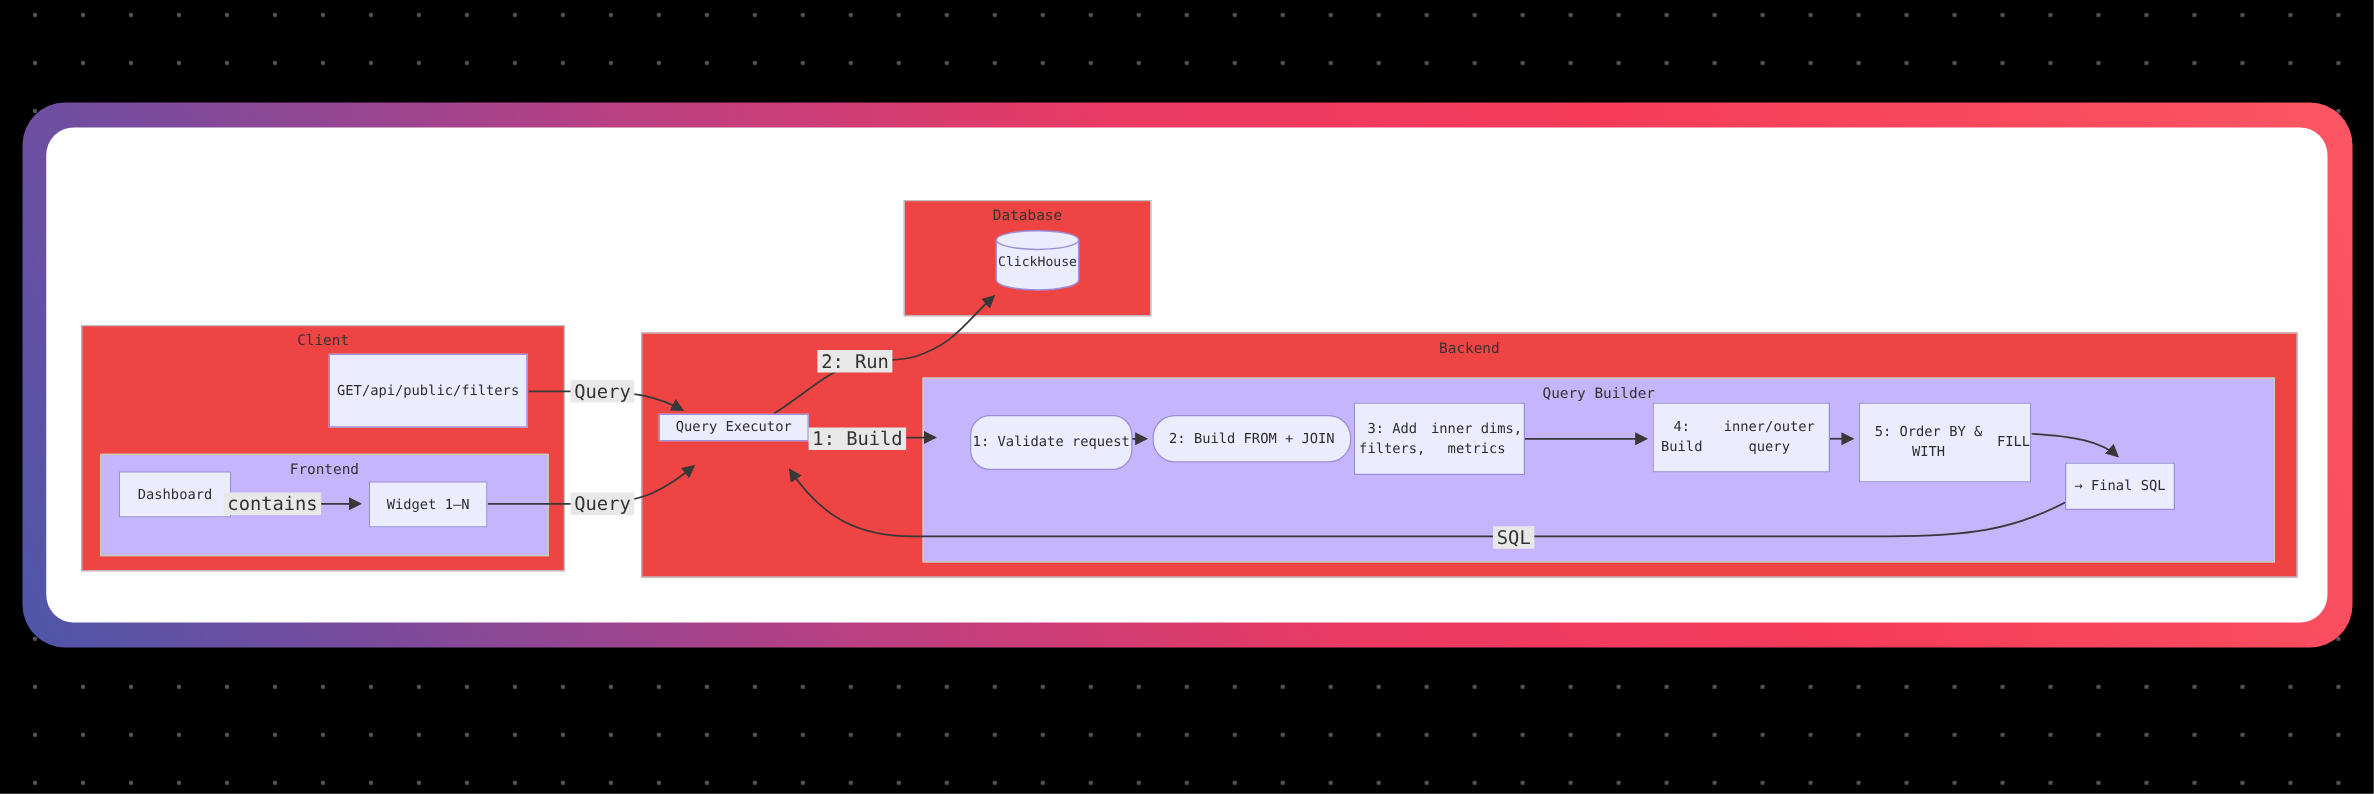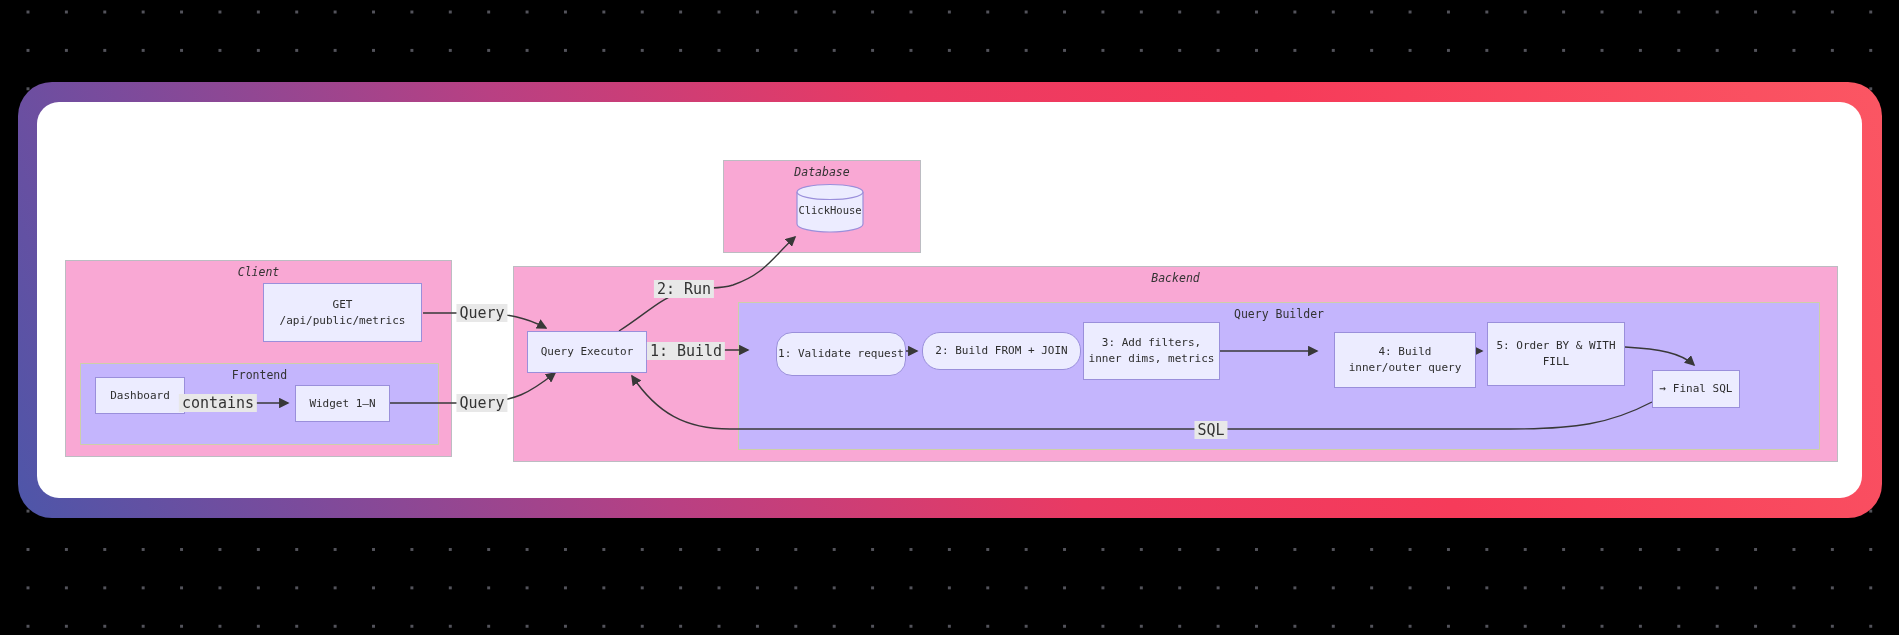--- a/index.html
+++ b/index.html
@@ -15,29 +15,29 @@
   .card-gradient{
     position:absolute;left:18px;top:82px;width:1864px;height:436px;
     border-radius:34px;
     background:linear-gradient(66deg,#4d56a9 0%,#7b4b9c 14%,#b84083 32%,#ea3a63 52%,#f63b5a 70%,#fb5663 100%);
   }
   .card-white{
     position:absolute;left:19px;top:20px;right:20px;bottom:20px;
     background:#ffffff;border-radius:22px;
   }
   .cluster{position:absolute;border:1px solid #bcbcc2;z-index:1;}
-  .cluster.gray{background:#f9a8d4;border-color:#bcbcc2;font-style:italic;}
+  .cluster.gray{background:#ef4444;border-color:#bcbcc2;}
   .cluster.yellow{background:#c4b5fd;border-color:#cecfa8;}
   .cluster-title{
     position:absolute;top:4px;left:0;right:0;text-align:center;
     font-size:11.5px;color:#333;z-index:2;
   }
   .node{
     position:absolute;background:#ECECFF;border:1px solid #9a8fdb;
-    display:flex;flex-direction:column;align-items:center;justify-content:center;
+    display:flex;flex-direction:row;align-items:center;justify-content:center;
     font-size:11px;line-height:16px;color:#2e2e2e;text-align:center;
     z-index:3;box-sizing:border-box;
   }
   .edges{position:absolute;left:0;top:0;z-index:2;pointer-events:none;}
   .edge-label{
     position:absolute;transform:translate(-50%,-50%);
     background:#e8e8e8;padding:0 3px;font-size:15px;color:#333;
     z-index:4;white-space:nowrap;
   }
   .cyl-wrap{position:absolute;z-index:3;}
@@ -97,49 +97,49 @@
 <div class="cyl-wrap" style="left:795px;top:183px;width:70px;height:50px;">
   <svg width="70" height="50" viewBox="0 0 70 50">
     <path d="M2,9 L2,41 C2,45.4 16.8,49 35,49 C53.2,49 68,45.4 68,41 L68,9" fill="#ECECFF" stroke="#9a8fdb" stroke-width="1.2"></path>
     <ellipse cx="35" cy="9" rx="33" ry="7.5" fill="#ECECFF" stroke="#9a8fdb" stroke-width="1.2"></ellipse>
   </svg>
   <div class="cyl-label">ClickHouse</div>
 </div>
 
 <div class="node" style="left:263px;top:283px;width:159px;height:59px;">
   <span>GET</span>
-  <span>/api/public/metrics</span>
+  <span>/api/public/filters</span>
 </div>
 
 <div class="node" style="left:95px;top:377px;width:90px;height:37px;">
   <span>Dashboard</span>
 </div>
 
 <div class="node" style="left:295px;top:385px;width:95px;height:37px;">
   <span>Widget 1–N</span>
 </div>
 
-<div class="node" style="left:527px;top:331px;width:120px;height:42px;">
+<div class="node" style="left:527px;top:331px;width:120px;height:22px;">
   <span>Query Executor</span>
 </div>
 
 <div class="node" style="left:776px;top:332px;width:130px;height:44px;border-radius:16px;">
   <span>1: Validate request</span>
 </div>
 
 <div class="node" style="left:922px;top:332px;width:159px;height:38px;border-radius:18px;">
   <span>2: Build FROM + JOIN</span>
 </div>
 
 <div class="node" style="left:1083px;top:322px;width:137px;height:58px;align-items:center;">
   <span>3: Add filters,</span>
   <span>inner dims, metrics</span>
 </div>
 
-<div class="node" style="left:1322px;top:332px;width:142px;height:56px;margin-left:12px;">
+<div class="node" style="left:1322px;top:322px;width:142px;height:56px;">
   <span>4: Build</span>
   <span>inner/outer query</span>
 </div>
 
 <div class="node" style="left:1487px;top:322px;width:138px;height:64px;">
   <span>5: Order BY &amp; WITH</span>
   <span>FILL</span>
 </div>
 
 <div class="node" style="left:1652px;top:370px;width:88px;height:38px;">

